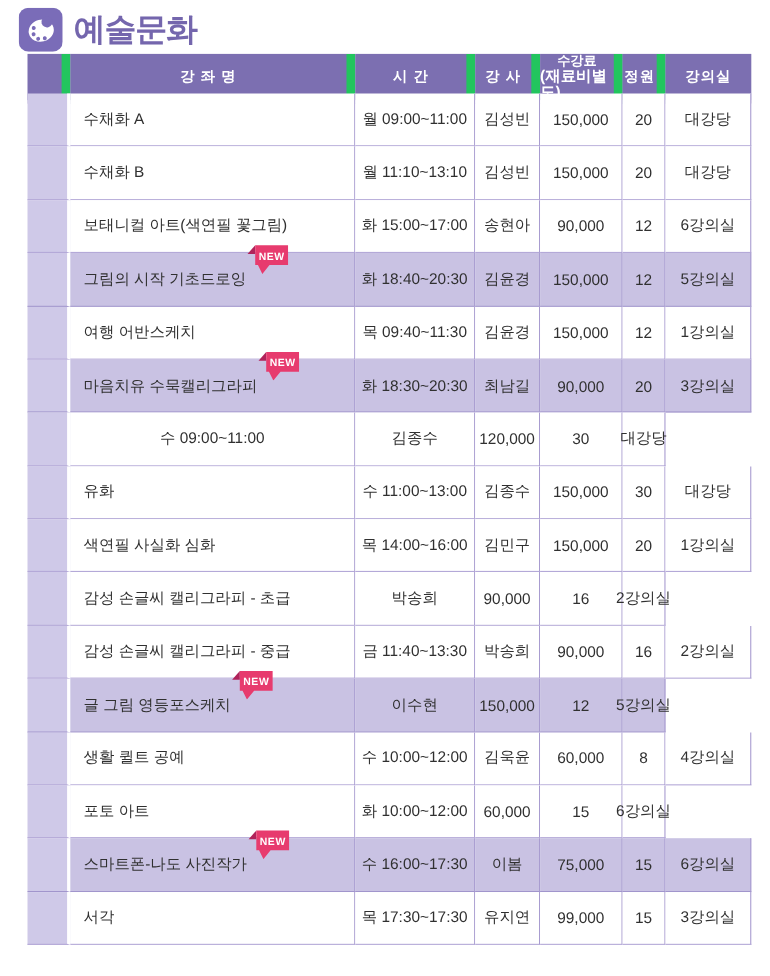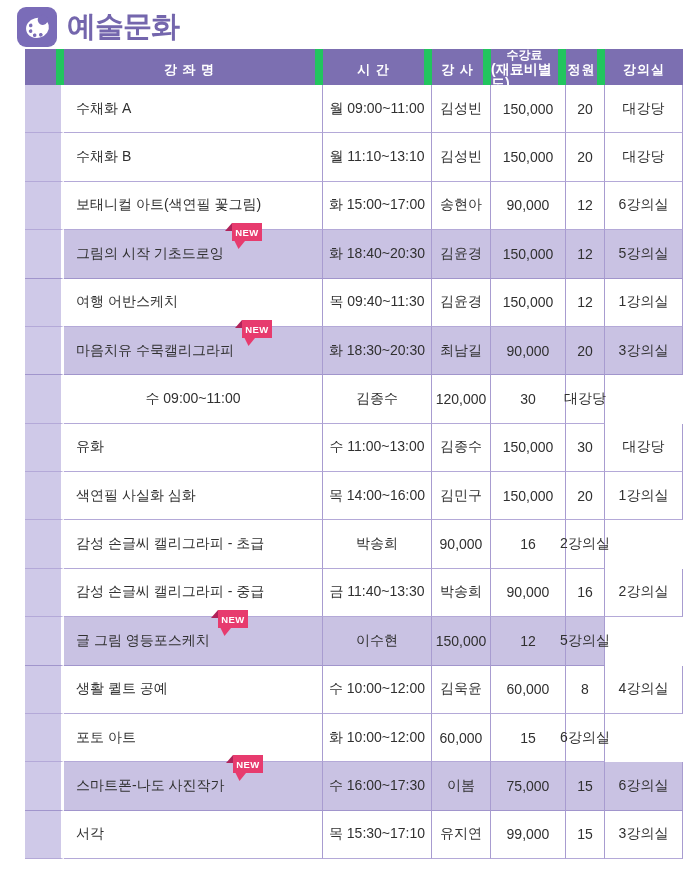--- a/index.html
+++ b/index.html
@@ -401,21 +401,21 @@
           <div class="b-cell room">
             <span>6강의실</span>
           </div>
         </div>
         <div class="t-row b-row">
           <div class="b-cell spacer"></div>
           <div class="b-cell name">
             <span>서각</span>
           </div>
           <div class="b-cell time">
-            <span>목 15:30~17:10</span>
+            <span>목 17:30~17:30</span>
           </div>
           <div class="b-cell inst">
             <span>유지연</span>
           </div>
           <div class="b-cell fee">
             <span>99,000</span>
           </div>
           <div class="b-cell cap">
             <span>15</span>
           </div>

